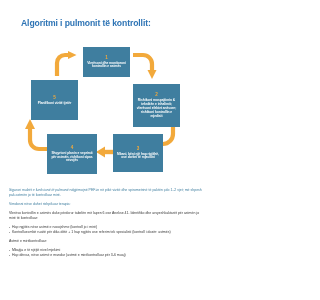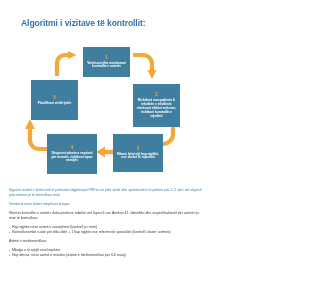--- a/index.html
+++ b/index.html
@@ -68,21 +68,21 @@
     padding-left:3px;position:relative;
   }
   .list li .dash{position:absolute;left:0;top:0;}
   .sub{margin-top:4px;}
 </style>
 </head>
 <body>
 
 <div class="page">
 
-  <div class="title">Algoritmi i vizitave të kontrollit:</div>
+  <div class="title">Algoritmi i pulmonit të kontrollit:</div>
 
   <div class="diagram">
 
     <div class="arrow" style="left:53px;top:7px;width:26px;height:26px;">
       <svg width="26" height="26" viewBox="0 0 26 26">
         <path d="M4 25 L4 12 A8 8 0 0 1 12 4 L17 4" fill="none" stroke="#f2a93b" stroke-width="4.2" stroke-linecap="butt"></path>
         <path d="M15 0 L23.5 4 L15 8 Z" fill="#f2a93b"></path>
       </svg>
     </div>
 

